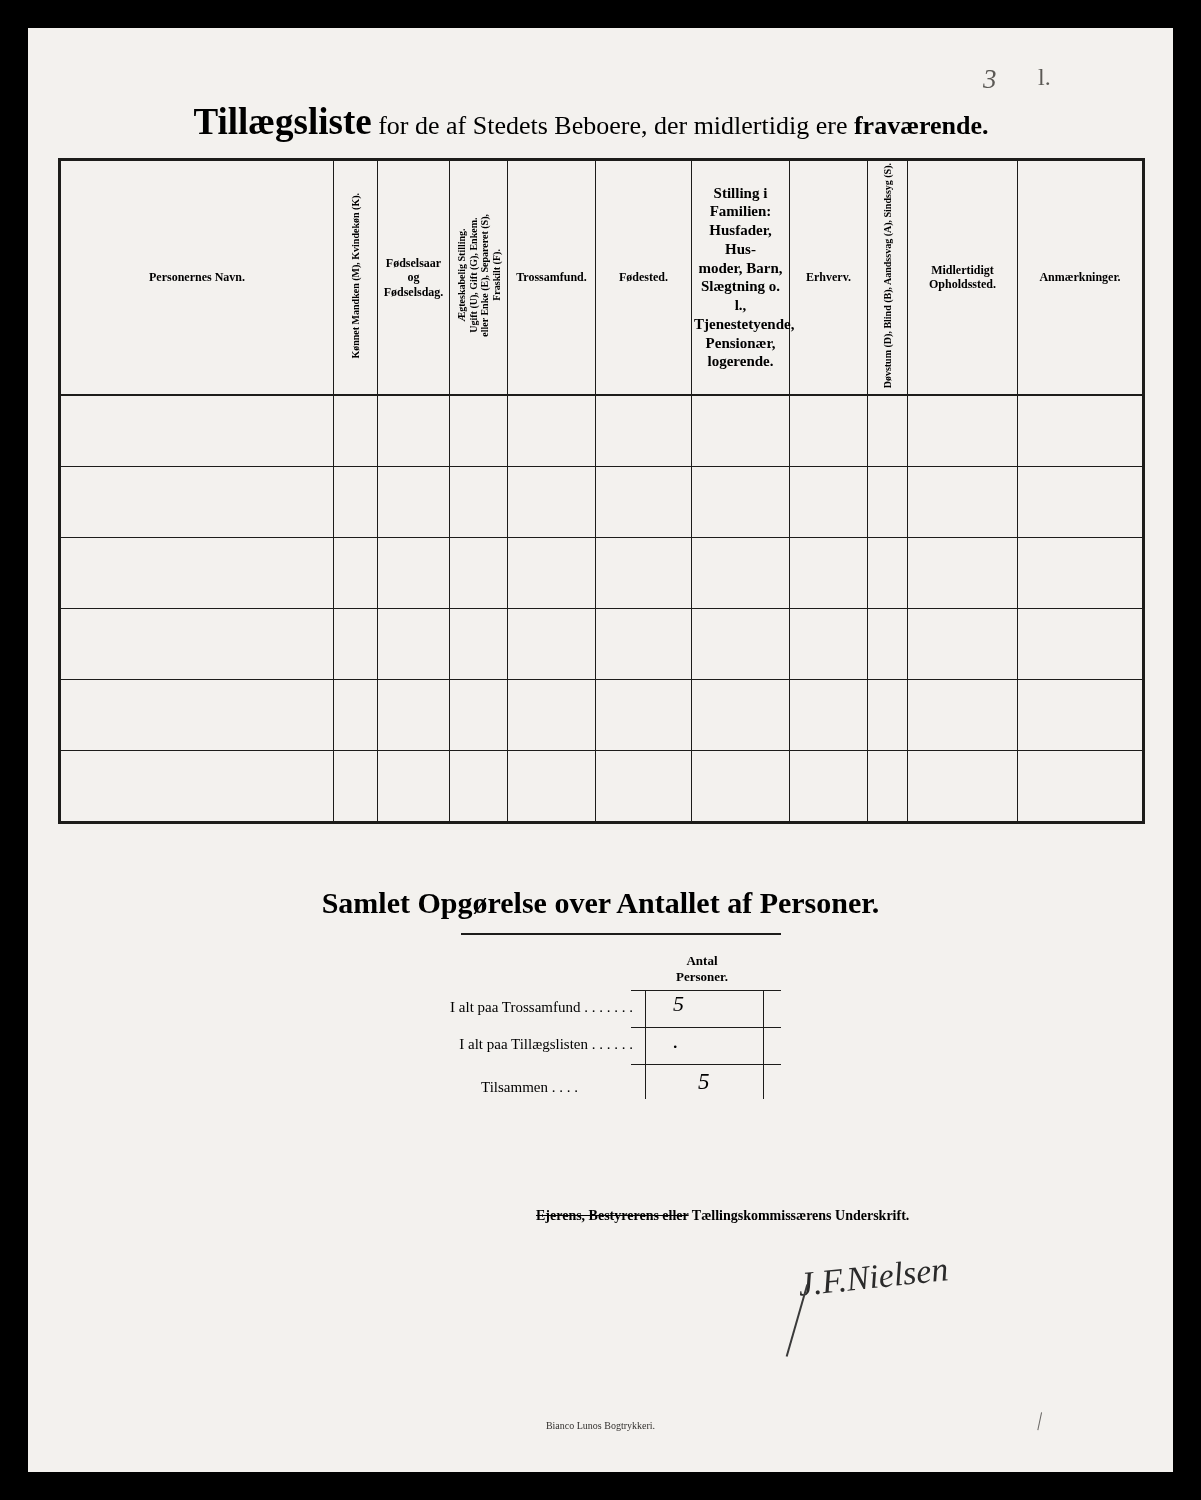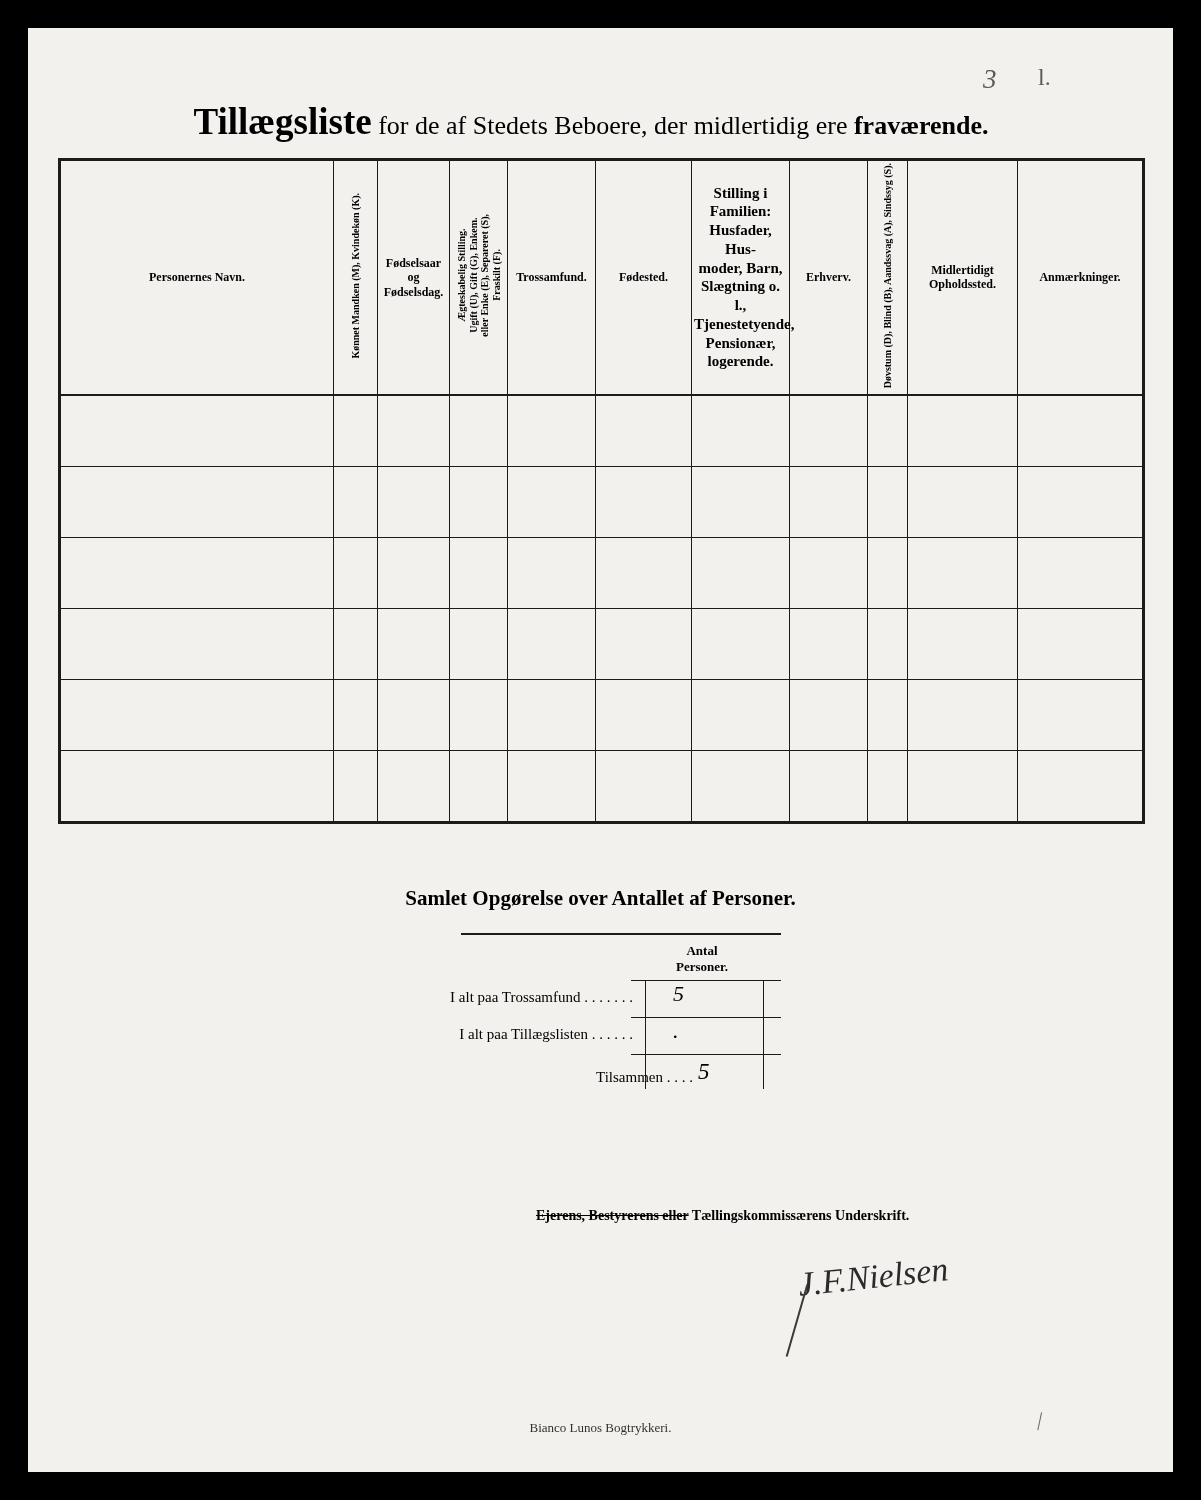--- a/index.html
+++ b/index.html
@@ -106,40 +106,40 @@
   td.body-cell { height: 70px; }
   .small-label { font-size: 12px; }
   .tiny-label { font-size: 15px; line-height: 1.25; }
   
   #summary-title {
     position: absolute;
     left: 0;
     top: 858px;
     width: 1145px;
     text-align: center;
-    font-size: 21px;
+    font-size: 30px;
     font-weight: bold;
   }
   #summary-box {
     position: absolute;
     left: 405px;
     top: 905px;
     width: 330px;
   }
   .sum-rule-top {
     border-top: 2px solid #1d1c1a;
     width: 320px;
     margin-left: 28px;
   }
   #antal-head {
     text-align: center;
     font-size: 13px;
     font-weight: bold;
     line-height: 1.25;
-    padding-top: 8px;
+    padding-top: 18px;
     padding-left: 208px;
   }
   .sum-rule-mid {
     border-top: 1px solid #1d1c1a;
     width: 150px;
     margin-left: 198px;
     margin-top: 4px;
   }
   .sum-row {
     position: relative;
@@ -184,24 +184,23 @@
     margin-left: 198px;
   }
   #tilsammen-row {
     position: relative;
     height: 40px;
     font-size: 15px;
     margin-top: 2px;
   }
   #tilsammen-row .lbl {
     position: absolute;
-    left: 60px;
+    left: 48px;
     top: 12px;
     width: 200px;
-    text-align: right;
     white-space: nowrap;
   }
   #tilsammen-row .val {
     position: absolute;
     left: 265px;
     top: 2px;
     font-style: italic;
     font-size: 23px;
   }
   
@@ -234,21 +233,21 @@
     height: 75px;
     background: #3a3a3a;
     transform: rotate(16deg);
   }
   #printer {
     position: absolute;
     left: 0;
     top: 1392px;
     width: 1145px;
     text-align: center;
-    font-size: 13px;
+    font-size: 10px;
     color: #33312e;
   }
   #edge-mark {
     position: absolute;
     left: 1010px;
     top: 1380px;
     font-size: 20px;
     color: #6a6865;
     transform: rotate(12deg);
   }

